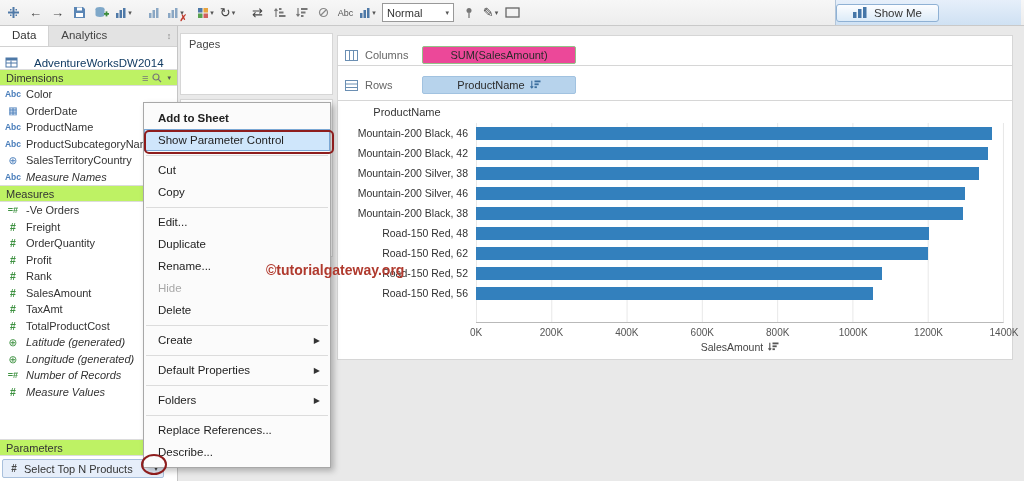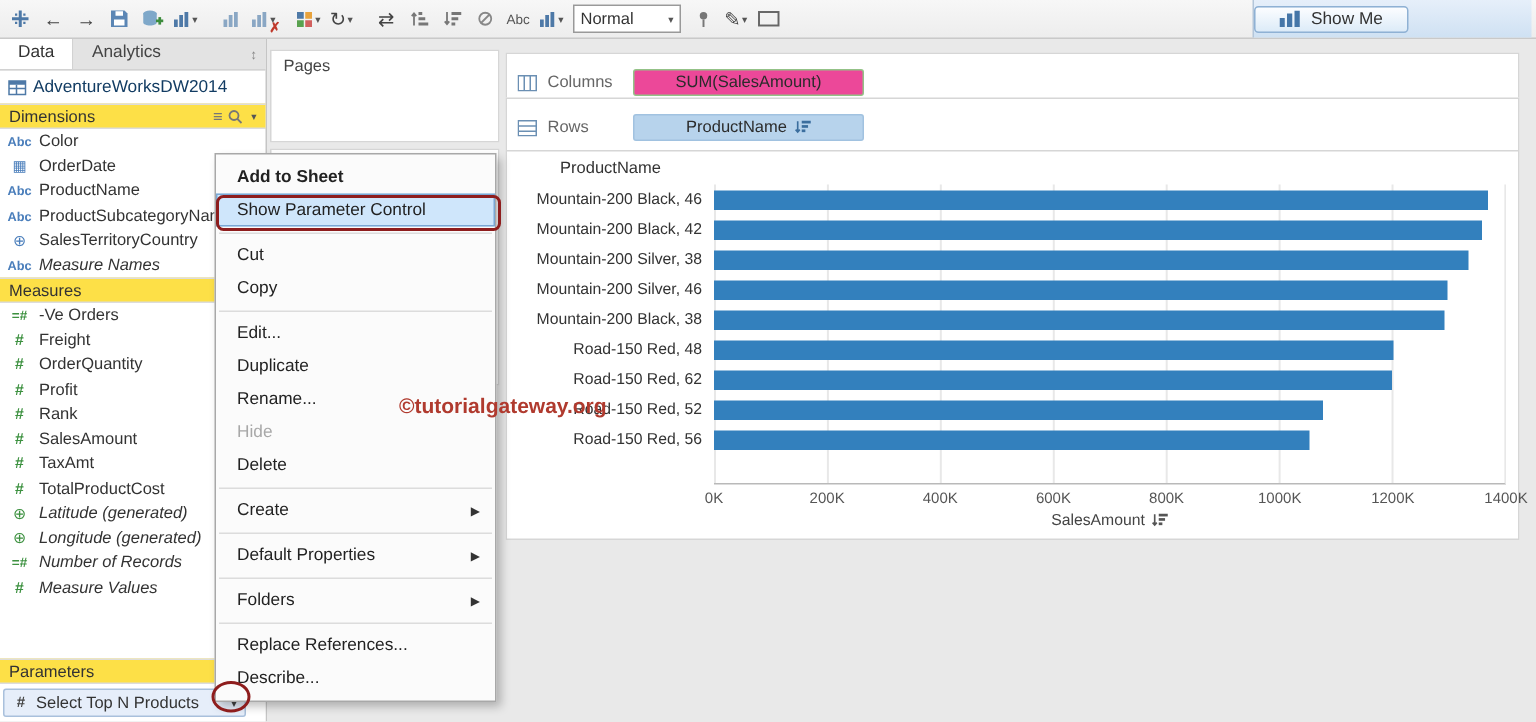--- a/index.html
+++ b/index.html
@@ -22,23 +22,23 @@
   .showme-btn{display:flex;align-items:center;gap:7px;border:1px solid #8fb1d4;border-radius:3px;
         background:linear-gradient(#fcfdff,#dcebf8);padding:2px 16px;font-size:11.5px;color:#333}
 
   
   .sidebar{position:absolute;left:0;top:26px;width:178px;bottom:0;background:#fff;border-right:1px solid #c5c5c5;z-index:4}
   .tabs{display:flex;height:21px;background:#e3e3e3;border-bottom:1px solid #d2d2d2;align-items:stretch}
   .tab{padding:3px 12px 0 12px;font-size:11.5px;color:#333}
   .tab.active{background:#fff;border-right:1px solid #d2d2d2}
   .tab.inactive{background:#e3e3e3;color:#444;flex:1}
   .pane-ctl{width:16px;display:flex;align-items:center;justify-content:center;color:#888;font-size:9px}
-  .ds-row{display:flex;align-items:center;gap:4px;height:22px;padding:0 5px}
+  .ds-row{display:flex;align-items:flex-end;gap:16px;height:22px;padding:0 5px}
   .ds-label{font-size:11.5px;color:#123c63}
-  .sec-h{height:17px;background:#fde047;border-top:1px solid #dcdcdc;border-bottom:1px solid #dcdcdc;
+  .sec-h{height:17px;background:#bef264;border-top:1px solid #dcdcdc;border-bottom:1px solid #dcdcdc;
         display:flex;align-items:center;justify-content:space-between;padding:0 6px;font-size:11px;color:#333}
   .sec-icons{display:flex;align-items:center;gap:4px;color:#777}
   .field{display:flex;align-items:center;height:16.5px;padding:0 3px;gap:3px;white-space:nowrap;overflow:hidden}
   .ficon{flex:0 0 20px;width:20px;text-align:center;font-weight:bold}
   .dim .ficon{color:#4a7ebb}
   .meas .ficon{color:#3d9140}
   .ic-abc{font-size:8.5px}
   .ic-hash{font-size:10.5px}
   .ic-calc{font-size:9px}
   .ic-globe{font-size:10.5px;font-weight:normal}

